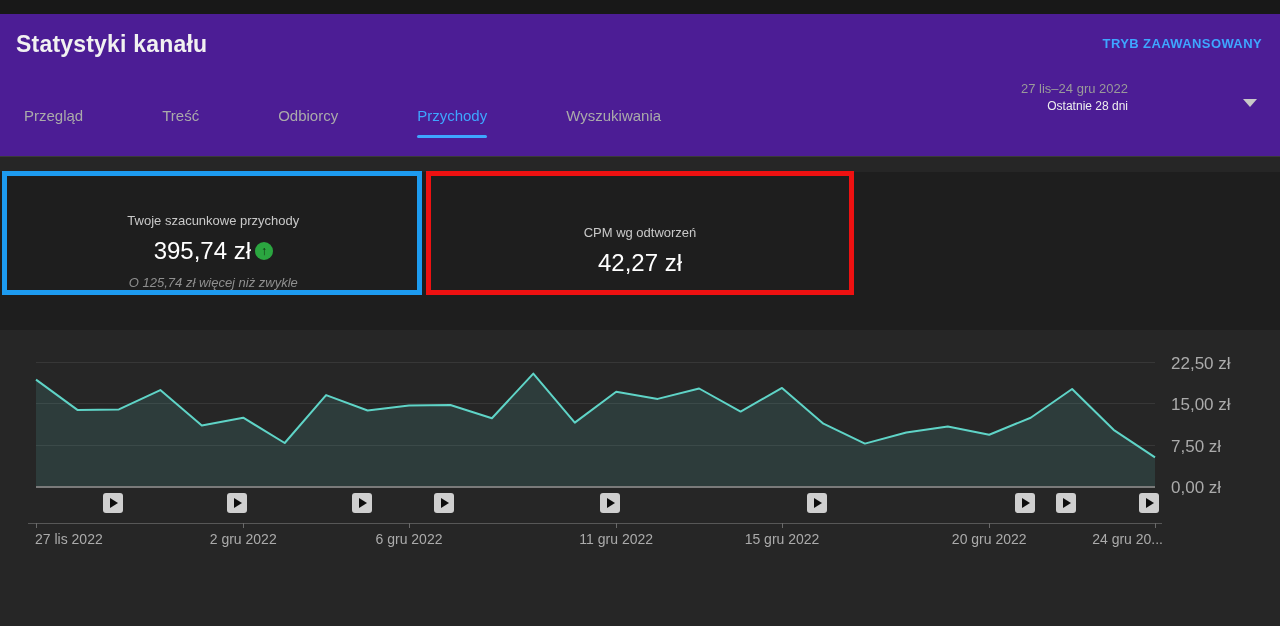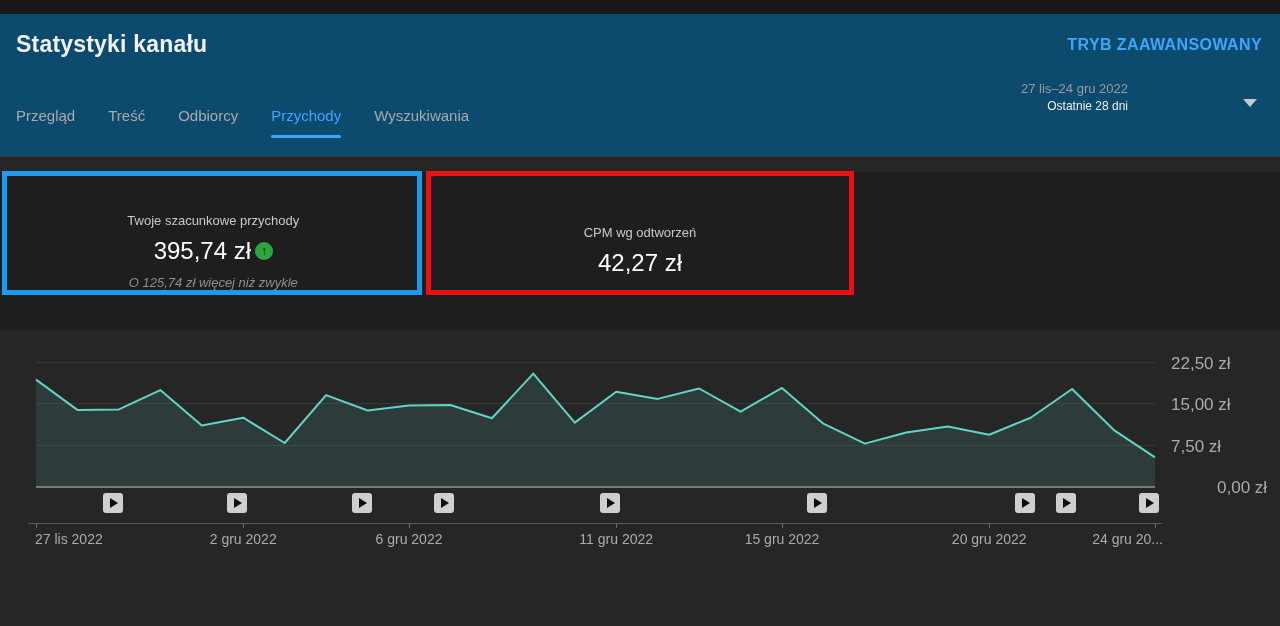--- a/index.html
+++ b/index.html
@@ -4,24 +4,24 @@
 <style>
   * { box-sizing: border-box; margin: 0; padding: 0; }
   html, body { width: 1280px; height: 626px; overflow: hidden; }
   body {
     background: #262626;
     font-family: "Liberation Sans", "DejaVu Sans", sans-serif;
     color: #fff;
     position: relative;
   }
   .topstrip { position: absolute; left: 0; top: 0; width: 1280px; height: 14px; background: #181818; }
-  .header { position: absolute; left: 0; top: 14px; width: 1280px; height: 143px; background: #0c4a6e; border-bottom: 1px solid #3a3a3a; }
+  .header { position: absolute; left: 0; top: 14px; width: 1280px; height: 143px; background: #4c1d95; border-bottom: 1px solid #3a3a3a; }
   .page-title { position: absolute; left: 16px; top: 17px; font-size: 23px; font-weight: bold; color: #f1f1f1; letter-spacing: 0.2px; }
-  .advanced { position: absolute; right: 18px; top: 22px; font-size: 16px; font-weight: bold; color: #3ea6ff; letter-spacing: 0.4px; cursor: pointer; }
-  .tabs { position: absolute; left: 16px; top: 93px; display: flex; gap: 33px; }
+  .advanced { position: absolute; right: 18px; top: 22px; font-size: 13px; font-weight: bold; color: #3ea6ff; letter-spacing: 0.4px; cursor: pointer; }
+  .tabs { position: absolute; left: 24px; top: 93px; display: flex; gap: 79px; }
   .tab { font-size: 15px; color: #aaaaaa; padding-bottom: 14px; position: relative; cursor: pointer; white-space: nowrap; }
   .tab.active { color: #3ea6ff; }
   .tab.active .tab-underline { position: absolute; left: 0; right: 0; bottom: 0; height: 3px; background: #3ea6ff; border-radius: 2px; }
   .datepicker { position: absolute; right: 152px; top: 67px; text-align: right; cursor: pointer; }
   .date-range { font-size: 13px; color: #9a9a9a; margin-bottom: 3px; }
   .date-label { font-size: 12px; color: #eeeeee; }
   .chev { position: absolute; right: 23px; top: 85px; width: 0; height: 0; border-left: 7px solid transparent; border-right: 7px solid transparent; border-top: 8px solid #c8c8c8; cursor: pointer; }
 
   .cards-strip { position: absolute; left: 0; top: 172px; width: 1280px; height: 158px; background: #1e1e1e; display: flex; }
   .card { width: 426.67px; height: 100%; display: flex; flex-direction: column; align-items: center; justify-content: center; text-align: center; }
@@ -88,21 +88,21 @@
 
 <div class="chart-area" id="chartArea">
 
 <div class="gridline" style="left: 36px; top: 67px; width: 1119px;"></div>
     <div class="ylab" style="left: 1171px; top: 59px;">22,50 zł</div>
     <div class="gridline" style="left: 36px; top: 108.333px; width: 1119px;"></div>
     <div class="ylab" style="left: 1171px; top: 100.333px;">15,00 zł</div>
     <div class="gridline" style="left: 36px; top: 149.667px; width: 1119px;"></div>
     <div class="ylab" style="left: 1171px; top: 141.667px;">7,50 zł</div>
     <div class="gridline baseline" style="left: 36px; top: 191px; width: 1119px;"></div>
-    <div class="ylab" style="left: 1171px; top: 183px; margin-left: 46px;">0,00 zł</div>
+    <div class="ylab" style="left: 1171px; top: 183px;">0,00 zł</div>
     <svg class="linechart" width="1119" height="191" viewBox="0 0 1119 191" style="left: 36px; top: 0px;">
       <polygon points="0.0,84.6 41.4,114.9 82.9,114.4 124.3,95.1 165.8,130.4 207.2,122.7 248.7,148.0 290.1,100.1 331.6,115.5 373.0,110.5 414.4,110.0 455.9,123.2 497.3,78.6 538.8,127.6 580.2,96.8 621.7,103.9 663.1,93.5 704.6,116.6 746.0,92.9 787.4,128.7 828.9,148.6 870.3,137.5 911.8,131.5 953.2,139.7 994.7,122.7 1036.1,94.0 1077.6,134.8 1119.0,162.3 1119,191 0,191" fill="rgba(95,212,199,0.13)"></polygon>
       <polyline points="0.0,84.6 41.4,114.9 82.9,114.4 124.3,95.1 165.8,130.4 207.2,122.7 248.7,148.0 290.1,100.1 331.6,115.5 373.0,110.5 414.4,110.0 455.9,123.2 497.3,78.6 538.8,127.6 580.2,96.8 621.7,103.9 663.1,93.5 704.6,116.6 746.0,92.9 787.4,128.7 828.9,148.6 870.3,137.5 911.8,131.5 953.2,139.7 994.7,122.7 1036.1,94.0 1077.6,134.8 1119.0,162.3" fill="none" stroke="#5fd4c7" stroke-width="2" stroke-linejoin="round"></polyline>
     </svg>
     <div class="marker" style="left: 102.889px; top: 198px;">
       <div class="tri"></div>
     </div>
     <div class="marker" style="left: 227.222px; top: 198px;">
       <div class="tri"></div>
     </div>

